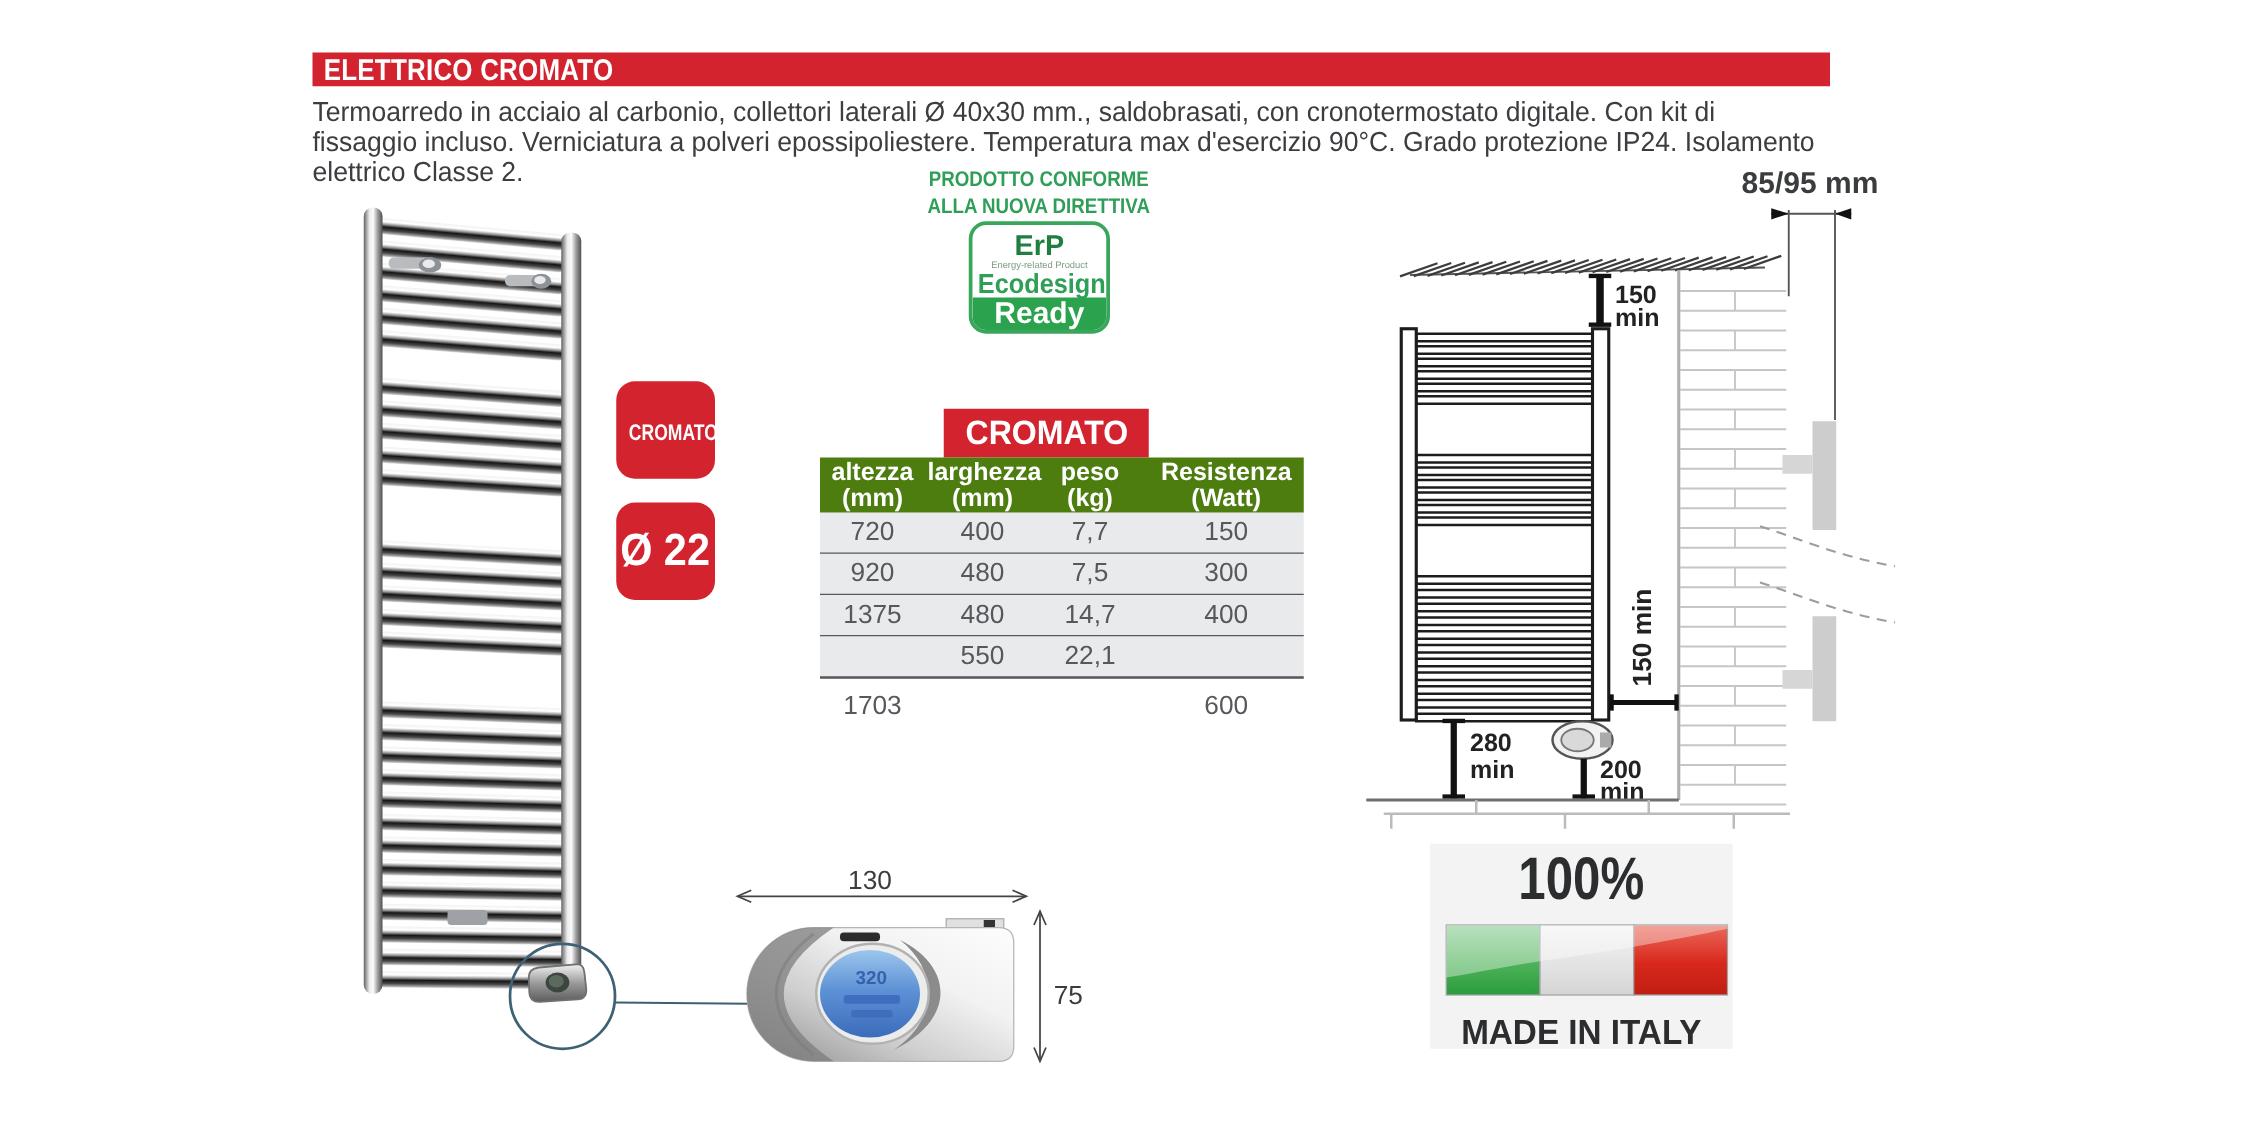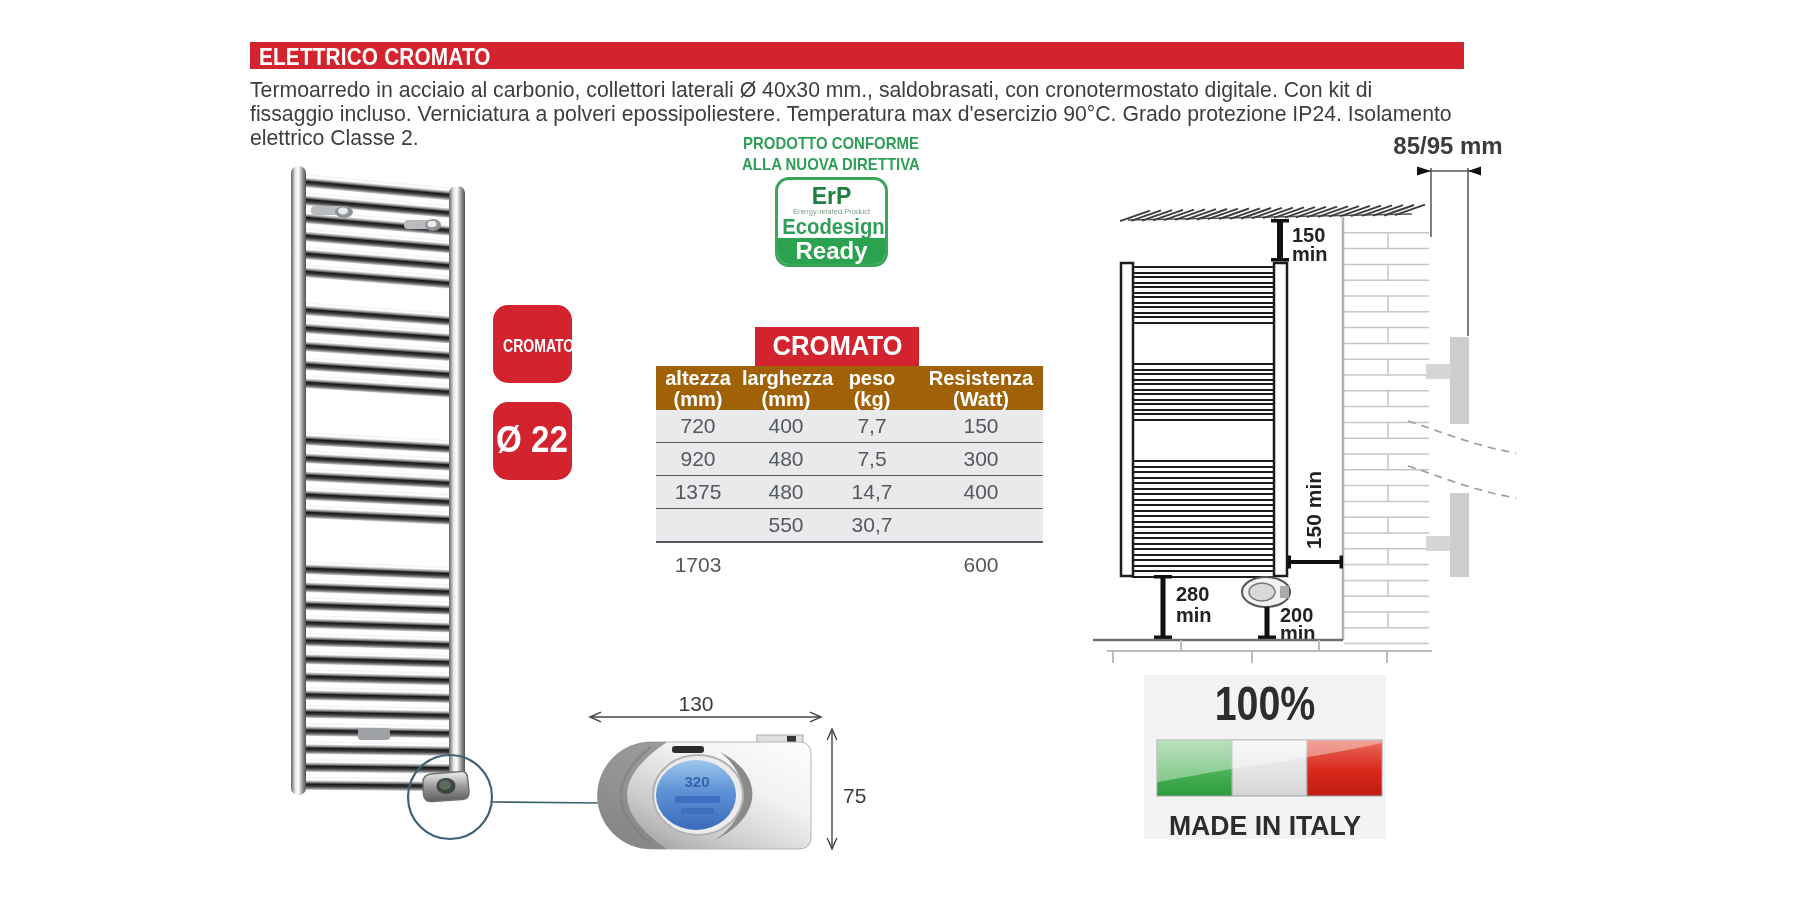--- a/index.html
+++ b/index.html
@@ -31,21 +31,21 @@
 </div>
 
 <div class="abs" style="left:493px;top:305px;width:79px;height:78px;background:#d2232e;border-radius:15px;color:#fff;text-align:center;font-size:18px;font-weight:bold;line-height:82px;"><span style="display:inline-block;transform:scaleX(.78);">CROMATO</span></div>
 
 <div class="abs" style="left:493px;top:402px;width:79px;height:78px;background:#d2232e;border-radius:15px;color:#fff;text-align:center;font-size:36px;font-weight:bold;line-height:75px;"><span style="display:inline-block;transform:scaleX(.92);">Ø 22</span></div>
 
 <div class="abs" style="left:755px;top:327px;width:164px;height:39px;background:#d2232e;color:#fff;text-align:center;font-size:27px;font-weight:bold;line-height:39px;"><span style="display:inline-block;transform:scaleX(.95);">CROMATO</span></div>
 
 <div class="abs" style="left:656px;top:366px;width:387px;">
 
-  <div style="position:relative;height:44px;background:#a16207;color:#fff;font-weight:bold;font-size:20px;line-height:21px;text-align:center;">
+  <div style="position:relative;height:44px;background:#4d7c0f;color:#fff;font-weight:bold;font-size:20px;line-height:21px;text-align:center;">
     <div class="abs" style="left:6px;top:2px;width:72px;">altezza<br>(mm)</div>
     <div class="abs" style="left:86px;top:2px;width:88px;">larghezza<br>(mm)</div>
     <div class="abs" style="left:186px;top:2px;width:60px;">peso<br>(kg)</div>
     <div class="abs" style="left:270px;top:2px;width:110px;">Resistenza<br>(Watt)</div>
   </div>
 
   <div style="background:#e9eaec;color:#55585c;font-size:21px;text-align:center;">
 
     <div style="height:32px;line-height:32px;border-bottom:1.5px solid #55585c;position:relative;">
       <span class="abs" style="left:6px;width:72px;">720</span>
@@ -64,21 +64,21 @@
     <div style="height:32px;line-height:32px;border-bottom:1.5px solid #55585c;position:relative;">
       <span class="abs" style="left:6px;width:72px;">1375</span>
           <span class="abs" style="left:86px;width:88px;">480</span>
           <span class="abs" style="left:186px;width:60px;">14,7</span>
           <span class="abs" style="left:270px;width:110px;">400</span>
     </div>
 
     <div style="height:32px;line-height:32px;border-bottom:2px solid #55585c;position:relative;">
       <span class="abs" style="left:6px;width:72px;margin-top:40px;">1703</span>
           <span class="abs" style="left:86px;width:88px;">550</span>
-          <span class="abs" style="left:186px;width:60px;">30,7</span>
+          <span class="abs" style="left:186px;width:60px;">22,1</span>
           <span class="abs" style="left:270px;width:110px;margin-top:40px;">600</span>
     </div>
   </div>
 </div>
 
 <svg class="abs" style="left:240px;top:150px;" width="365" height="740" viewBox="0 0 365 740">
 <defs>
 <linearGradient id="tube" x1="0" y1="0" x2="0" y2="1">
   <stop offset="0" stop-color="#f2f2f2"></stop>
           <stop offset=".22" stop-color="#ffffff"></stop>

